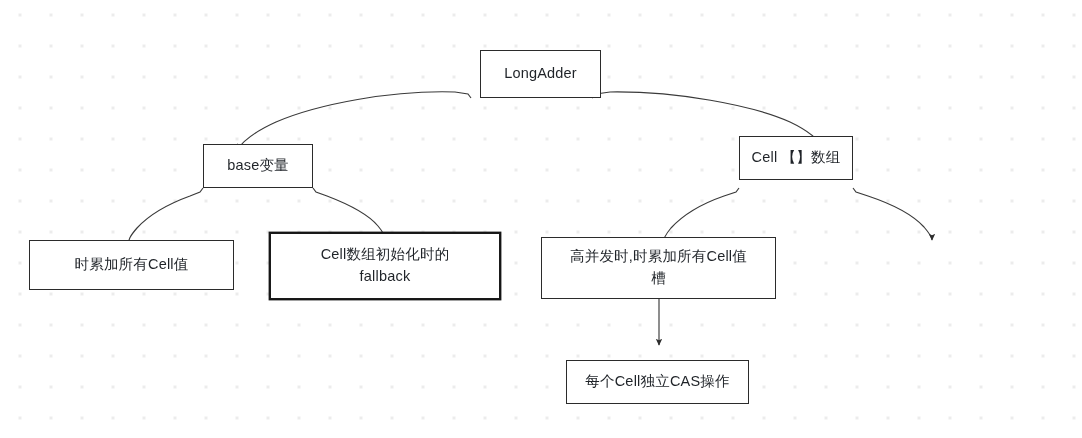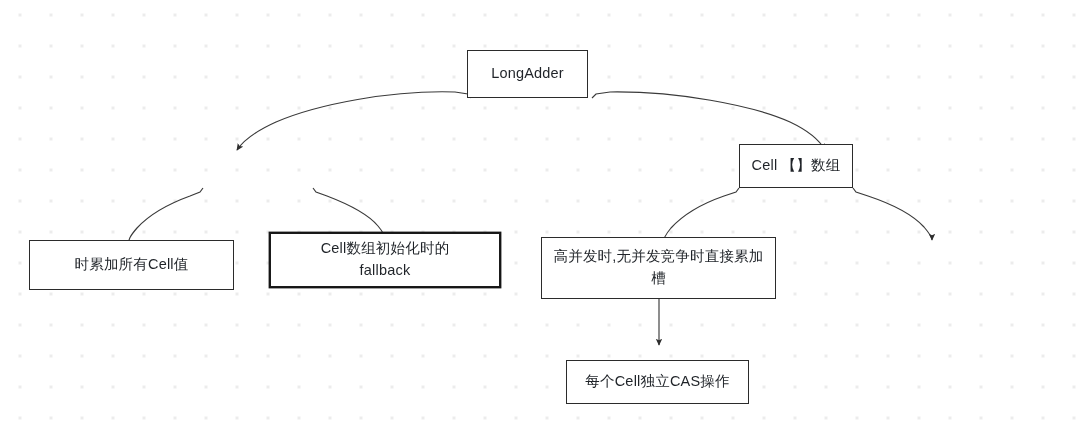--- a/index.html
+++ b/index.html
@@ -56,25 +56,25 @@
     letter-spacing: 0.2px;
     padding: 2px 6px;
     white-space: pre-line;
   }
   .node.thick {
     border: 1px solid #1a1a1a;
     box-shadow:
       inset 0 0 0 1px #ffffff,
       0 0 0 1.4px #151515;
   }
-  .n-longadder { left: 467px; top: 50px;  width: 121px; height: 48px; }
+  .n-longadder { left: 480px; top: 50px;  width: 121px; height: 48px; }
   .n-base      { left: 203px; top: 144px; width: 110px; height: 44px; }
-  .n-cellarr   { left: 739px; top: 144px; width: 114px; height: 44px; }
+  .n-cellarr   { left: 739px; top: 136px; width: 114px; height: 44px; }
   .n-noconflict{ left: 29px;  top: 240px; width: 205px; height: 50px; }
-  .n-fallback  { left: 270px; top: 233px; width: 230px; height: 54px; }
+  .n-fallback  { left: 270px; top: 233px; width: 230px; height: 66px; }
   .n-highconc  { left: 541px; top: 237px; width: 235px; height: 62px; }
   .n-sum       { left: 820px; top: 233px; width: 230px; height: 62px; }
   .n-cas       { left: 566px; top: 351px; width: 183px; height: 44px; margin-top: 9px; }
 </style>
 </head>
 <body>
 
 <div id="canvas">
   <div id="dots"></div>
 
@@ -109,26 +109,27 @@
       <path d="M853,188 L856,192 L868,196 C892,204 913,215 924,227 C930,234 932,237 932,240" fill="none" stroke="#3a3a3a" stroke-width="1.15" marker-end="url(#ah)"></path>
     </g>
 
     <g>
       <path d="M659,299 L659,345" fill="none" stroke="#3a3a3a" stroke-width="1.15" marker-end="url(#ah)"></path>
     </g>
   </svg>
 
   <div class="node n-longadder">LongAdder</div>
 
+  <div class="node n-base">base变量</div>
 
   <div class="node n-cellarr">Cell 【】数组</div>
 
   <div class="node n-noconflict">时累加所有Cell值</div>
 
   <div class="node thick n-fallback">Cell数组初始化时的
 fallback</div>
 
-  <div class="node n-highconc">高并发时,无并发竞争时直接累加
+  <div class="node n-highconc">高并发时,时累加所有Cell值
 槽</div>
 
 
   <div class="node n-cas">每个Cell独立CAS操作</div>
 </div>
 
 </body></html>

